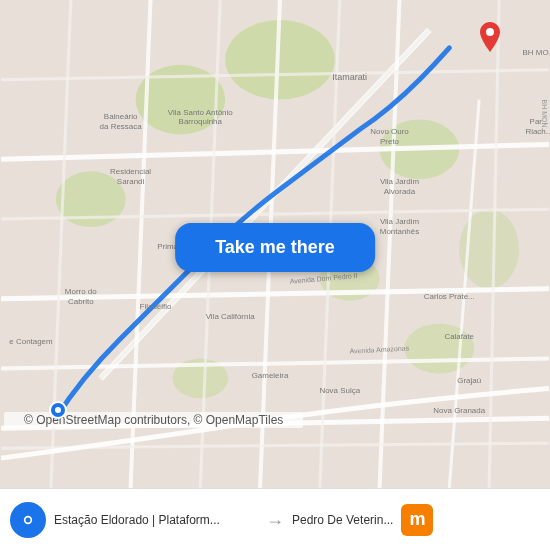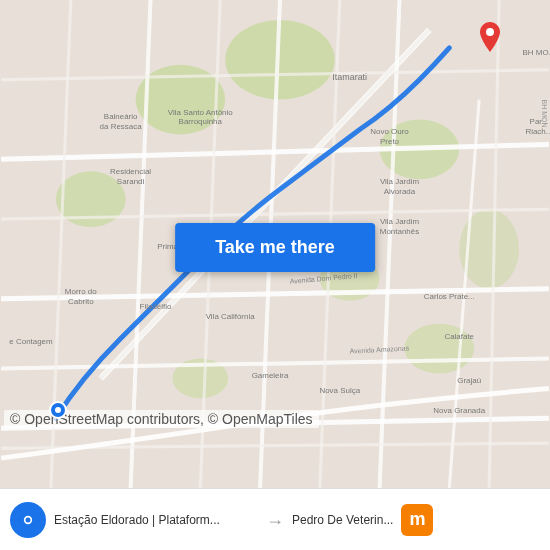--- a/index.html
+++ b/index.html
@@ -24,39 +24,39 @@
 
     
     .take-me-there-btn {
       position: absolute;
       left: 50%;
       top: 223px;
       transform: translateX(-50%);
       background: #1a73e8;
       color: white;
       border: none;
-      border-radius: 4px;
+      border-radius: 16px;
       padding: 14px 40px;
       font-size: 18px;
       font-weight: 600;
       cursor: pointer;
       white-space: nowrap;
       box-shadow: 0 2px 8px rgba(0,0,0,0.3);
       z-index: 10;
     }
 
     
     .map-attribution {
       position: absolute;
       bottom: 60px;
       left: 4px;
-      font-size: 14px;
+      font-size: 12px;
       color: #555;
       background: rgba(255,255,255,0.7);
-      padding: 1px 6px;
+      padding: 1px 20px;
       border-radius: 2px;
       z-index: 5;
     }
 
     
     .bottom-bar {
       height: 62px;
       background: #fff;
       display: flex;
       align-items: center;

